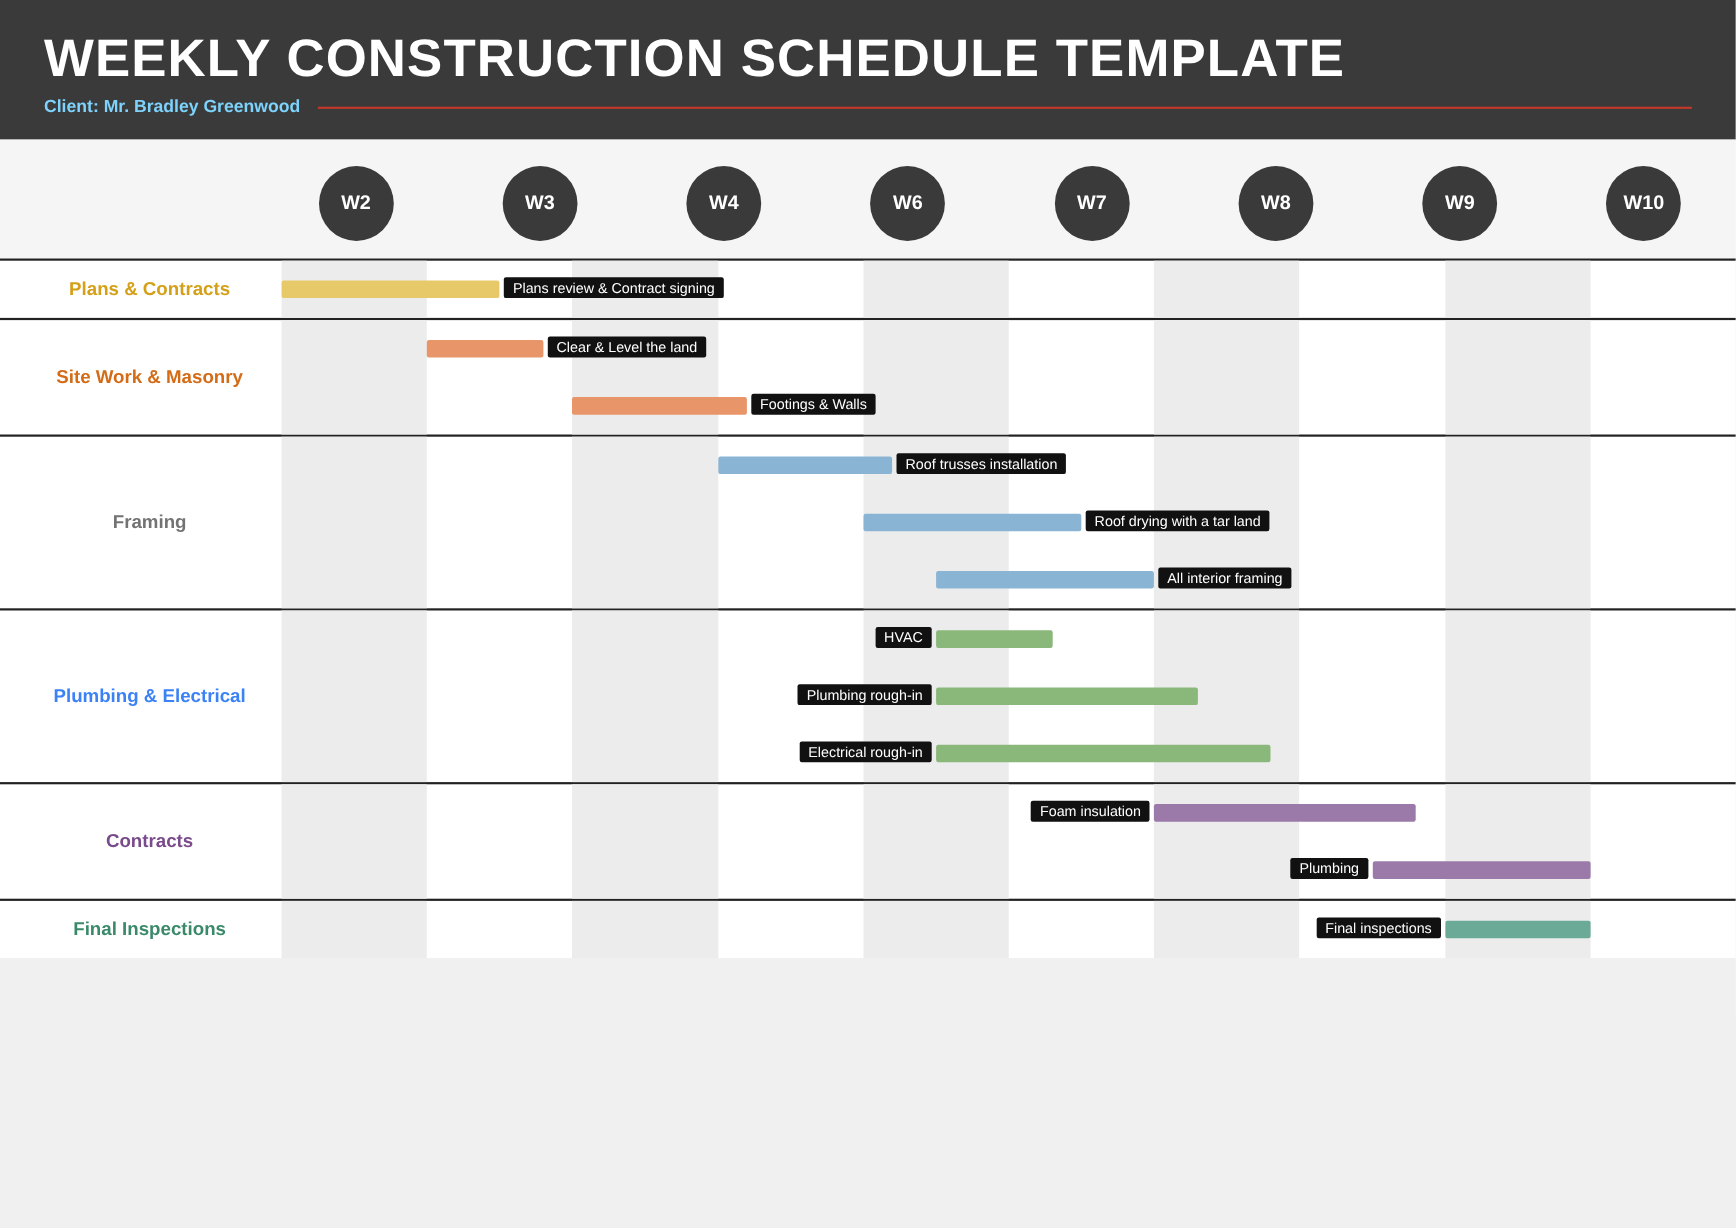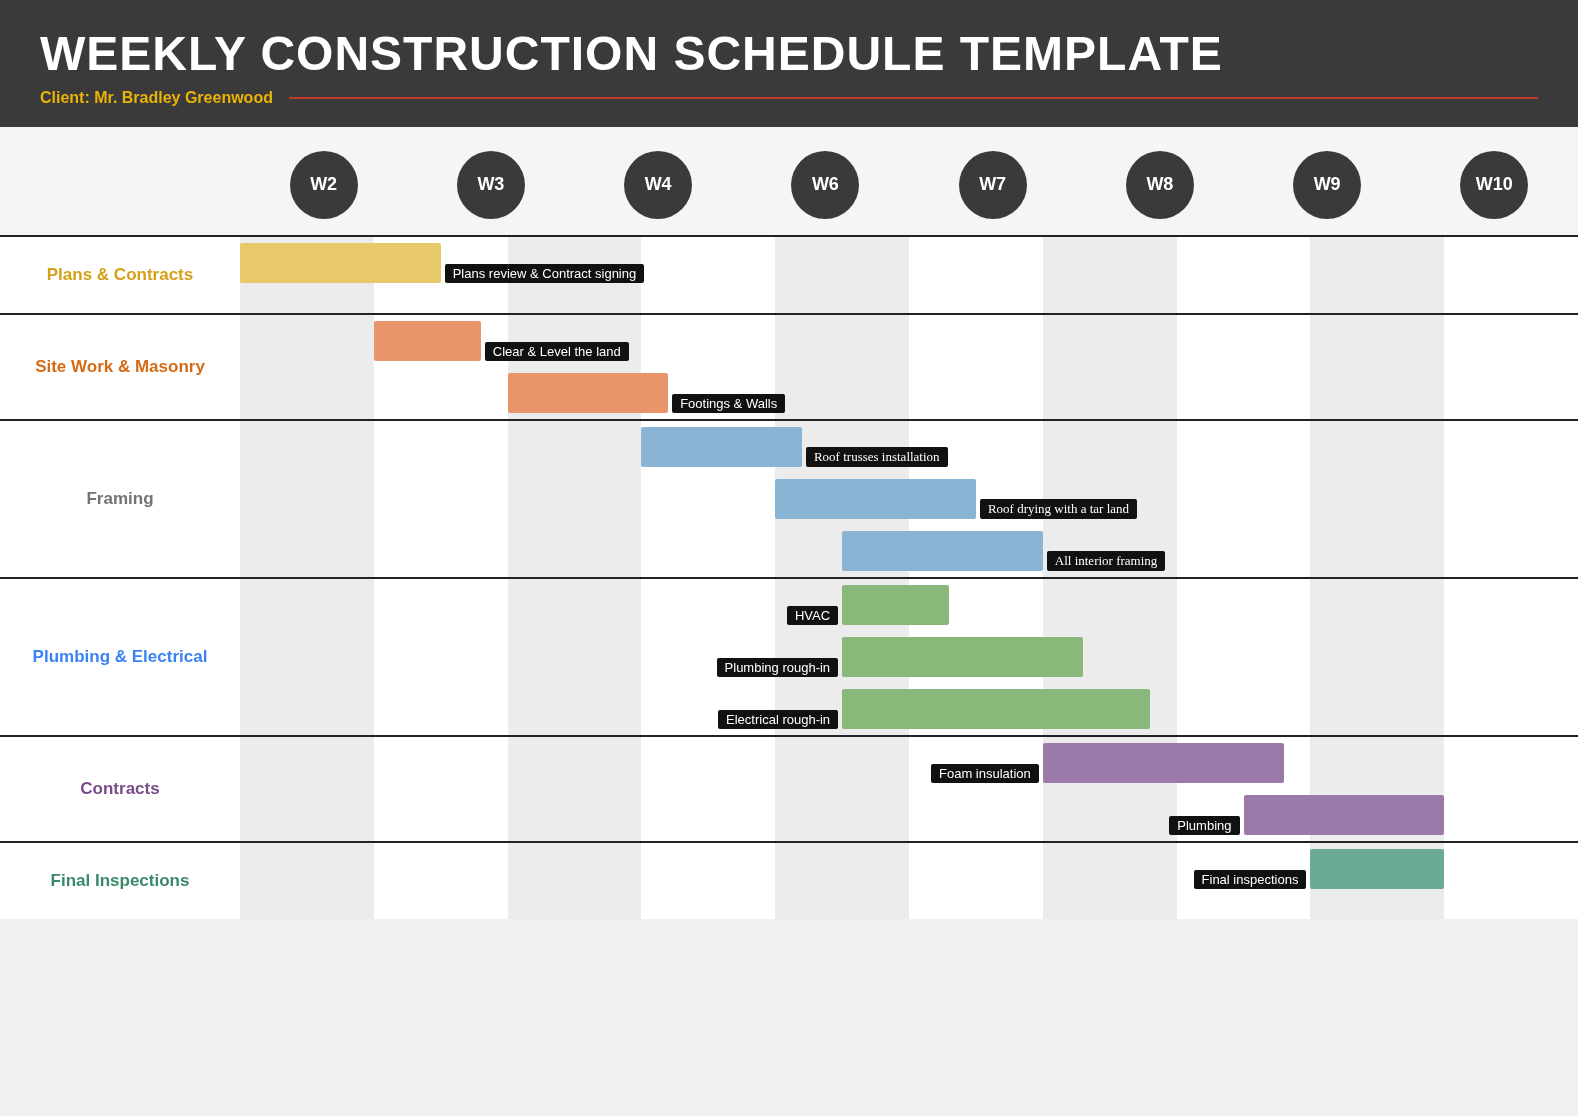--- a/index.html
+++ b/index.html
@@ -20,21 +20,21 @@
       font-weight: 700;
       letter-spacing: 1px;
       line-height: 1.1;
     }
     .client-bar {
       display: flex;
       align-items: center;
       margin-top: 8px;
     }
     .client-label {
-      color: #eab308;
+      color: #7dd3fc;
       font-size: 16px;
       font-weight: 700;
       white-space: nowrap;
       margin-right: 16px;
     }
     .client-line {
       flex: 1;
       height: 2px;
       background: #c0392b;
     }
@@ -76,21 +76,22 @@
       justify-content: center;
       font-size: 18px;
       font-weight: 600;
     }
     .section-label-col {
       width: 240px;
       flex-shrink: 0;
       display: flex;
       align-items: center;
       justify-content: center;
-      padding: 28px 8px;
+      padding: 16px 8px;
+      margin-left: 16px;
     }
     .section-label {
       font-size: 17px;
       font-weight: 700;
       text-align: center;
     }
 
     
     .gantt-bg {
       position: absolute;
@@ -102,21 +103,21 @@
     .task-row {
       display: flex;
       align-items: center;
       height: 52px;
       position: relative;
     }
 
     
     .gantt-bar {
       position: absolute;
-      height: 40px;
+      height: 16px;
       display: flex;
       align-items: flex-end;
     }
     .gantt-bar-fill {
       height: 100%;
       border-radius: 2px;
     }
     .gantt-bar-label {
       position: absolute;
       right: calc(100% + 4px);
@@ -246,21 +247,21 @@
             <div class="gantt-bar-fill color-salmon" style="width: 100%; height: 100%;"></div>
             <span class="gantt-bar-label-right">Footings &amp; Walls</span>
           </div>
         </div>
       </div>
     </div>
     <div class="multi-task-section">
       <div class="section-label-col">
         <div class="section-label label-blue">Framing</div>
       </div>
-      <div class="multi-tasks" style="position: relative; font-family: Liberation Serif, serif;">
+      <div class="multi-tasks" style="position: relative;">
         <div class="gantt-bg" style="left: 0%; width: 10%;"></div>
         <div class="gantt-bg" style="left: 20%; width: 10%;"></div>
         <div class="gantt-bg" style="left: 40%; width: 10%;"></div>
         <div class="gantt-bg" style="left: 60%; width: 10%;"></div>
         <div class="gantt-bg" style="left: 80%; width: 10%;"></div>
         <div class="task-row">
           <div class="gantt-bar" style="left: 30%; width: 12%; top: 50%; transform: translateY(-50%);">
             <div class="gantt-bar-fill color-blue" style="width: 100%; height: 100%;"></div>
             <span class="gantt-bar-label-right">Roof trusses installation</span>
           </div>

